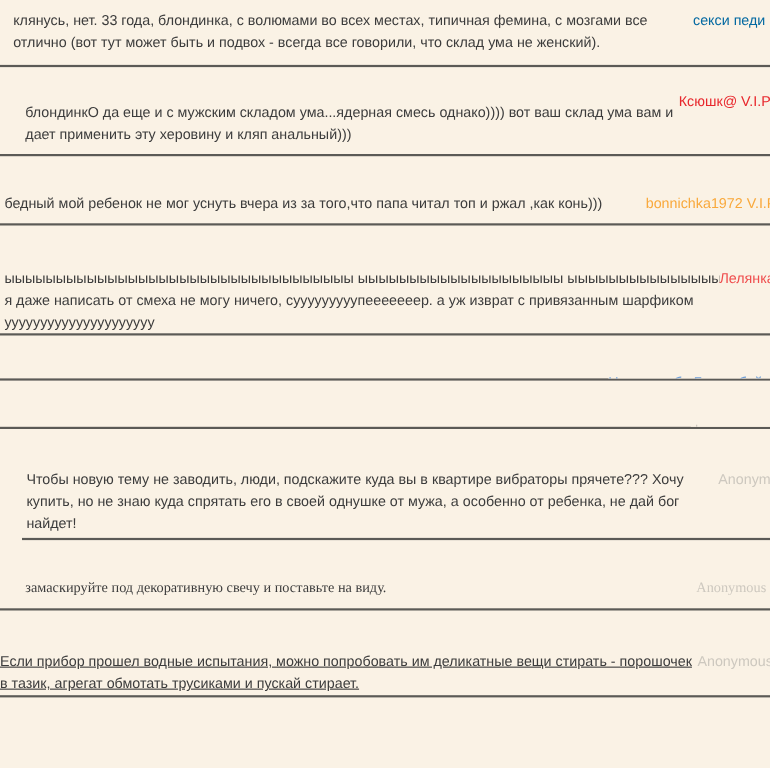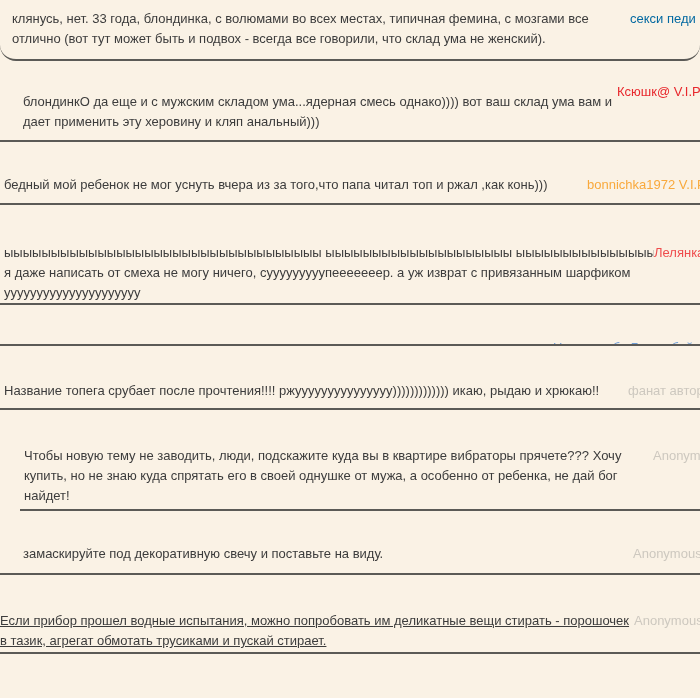--- a/index.html
+++ b/index.html
@@ -24,28 +24,28 @@
   }
   .author {
     position: absolute;
     white-space: nowrap;
     line-height: 20px;
     background: #faf2e5;
     text-decoration: none;
     cursor: pointer;
   }
   
-  .c1 { padding: 9px 0 10px 12px; border-radius: 16px; }   .c1 .author { top: 9px;  left: 630px; }
+  .c1 { padding: 9px 0 10px 12px; }   .c1 .author { top: 9px;  left: 630px; }
   .c2 { padding: 31px 0 8px 23px; }   .c2 .author { top: 21px; left: 617px; }
   .c3 { padding: 33px 0 8px 4px; }    .c3 .author { top: 33px; left: 587px; }
   .c4 { padding: 38px 0 0 4px; }      .c4 .author { top: 38px; left: 654px; }
   .c5 { padding: 33px 0 6px 4px; }    .c5 .author { top: 33px; left: 553px; text-align: center; }
   .c6 { padding: 35px 0 7px 4px; }    .c6 .author { top: 35px; left: 628px; }
   .c7 { padding: 36px 0 3px 4px; margin-left: 20px; }    .c7 .author { top: 36px; left: 633px; }
-  .c8 { padding: 33px 0 9px 23px; }   .c8 .author { top: 33px; left: 633px; }
+  .c8 { padding: 33px 0 9px 23px; font-family: Liberation Serif, serif; }   .c8 .author { top: 33px; left: 633px; }
   .c9 { padding: 36px 0 1px 0; text-decoration: underline; }    .c9 .author { top: 36px; left: 634px; }
 </style>
 </head>
 <body>
 
 <div class="thread">
 
   <article class="comment c1">
     <div class="comment-text">клянусь, нет. 33 года, блондинка, с волюмами во всех местах, типичная фемина, с мозгами все
 отлично (вот тут может быть и подвох - всегда все говорили, что склад ума не женский).</div>
@@ -68,21 +68,20 @@
 я даже написать от смеха не могу ничего, сууууууууупееееееер. а уж изврат с привязанным шарфиком
 ууууууууууууууууууууу</div>
     <span class="author" style="color: rgb(239, 77, 77);">Лелянка С.В</span>
   </article>
 
   <article class="comment c5">
     <span class="author" style="color: rgb(111, 159, 216);">Назову себя Гантенбайн</span>
   </article>
 
   <article class="comment c6">
-    <div class="comment-text">Название топега срубает после прочтения!!!! ржууууууууууууууу))))))))))))) икаю, рыдаю и хрюкаю!!</div>
     <span class="author" style="color: rgb(205, 200, 191);">фанат автора</span>
   </article>
 
   <article class="comment c7">
     <div class="comment-text">Чтобы новую тему не заводить, люди, подскажите куда вы в квартире вибраторы прячете??? Хочу
 купить, но не знаю куда спрятать его в своей однушке от мужа, а особенно от ребенка, не дай бог
 найдет!</div>
     <span class="author" style="color: rgb(205, 200, 191);">Anonymous</span>
   </article>
 

